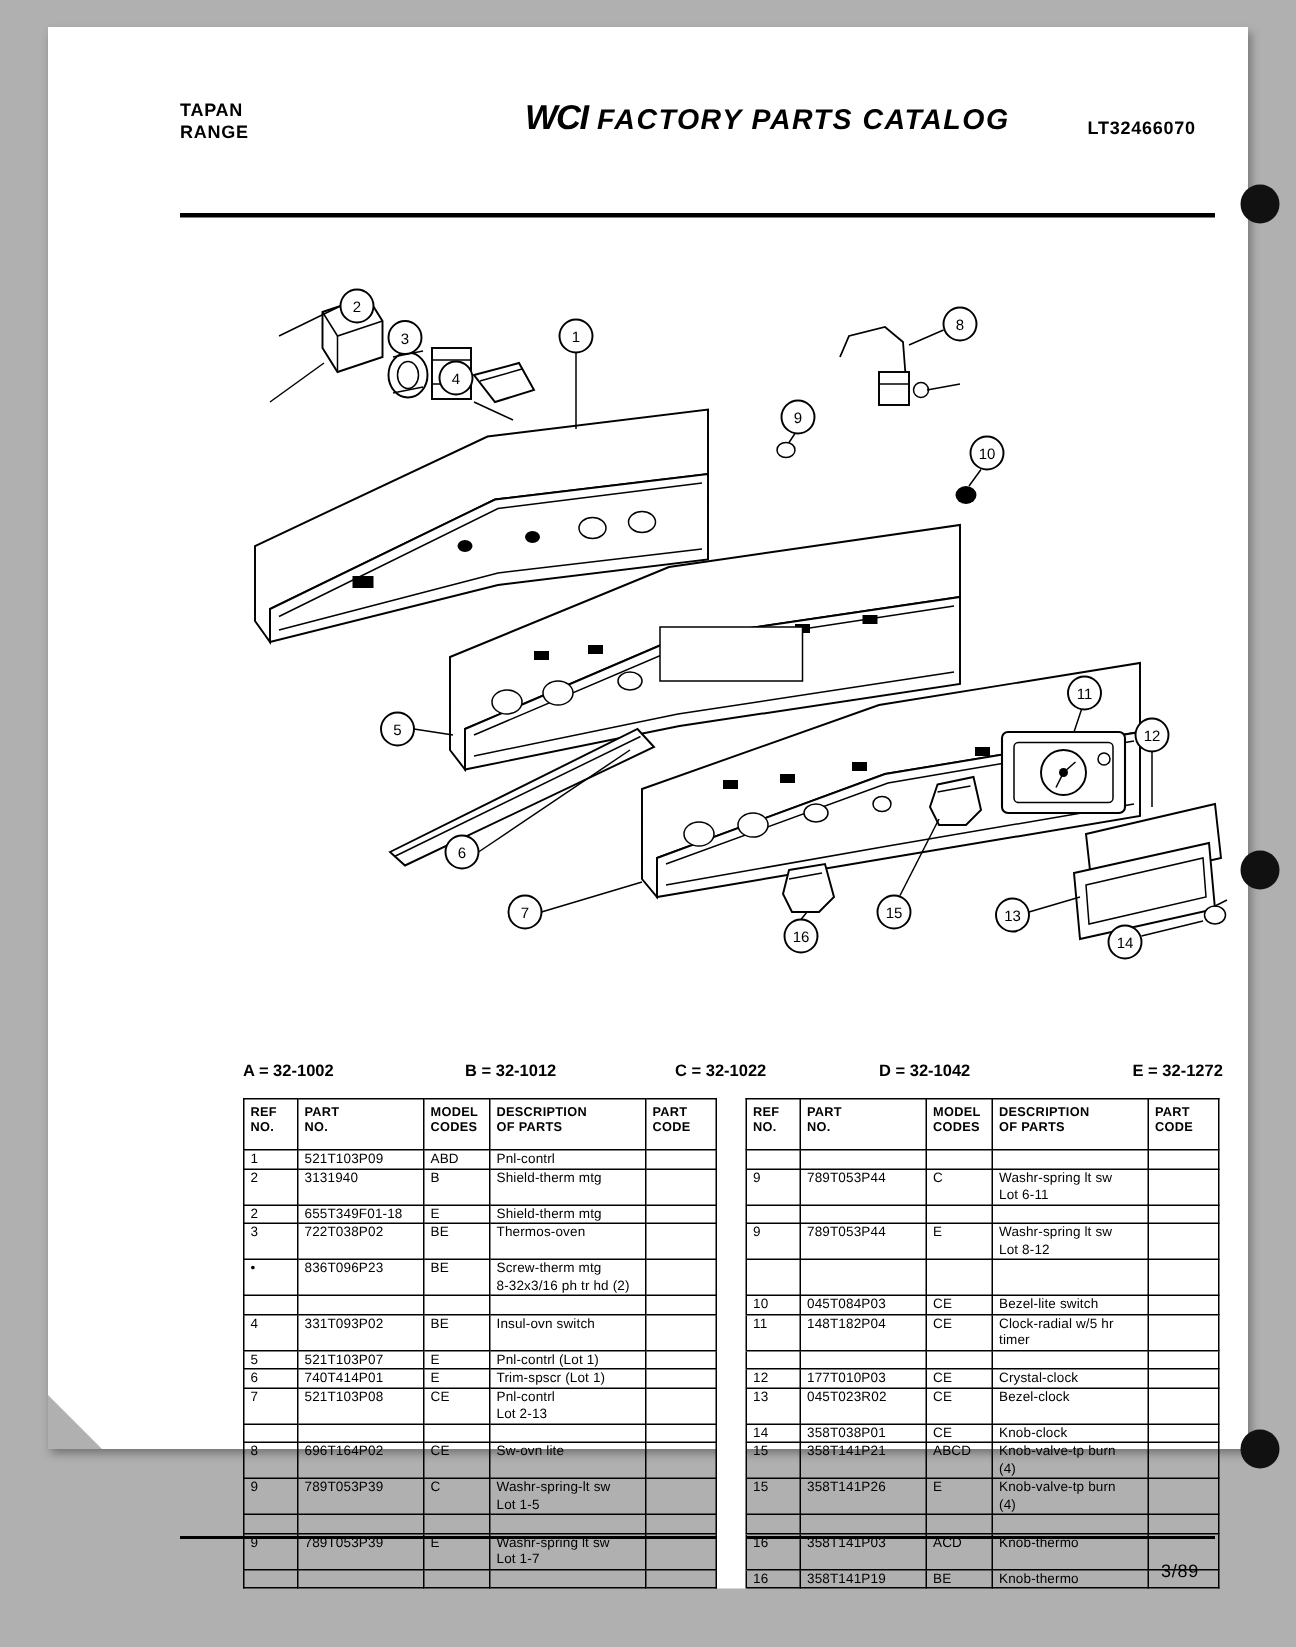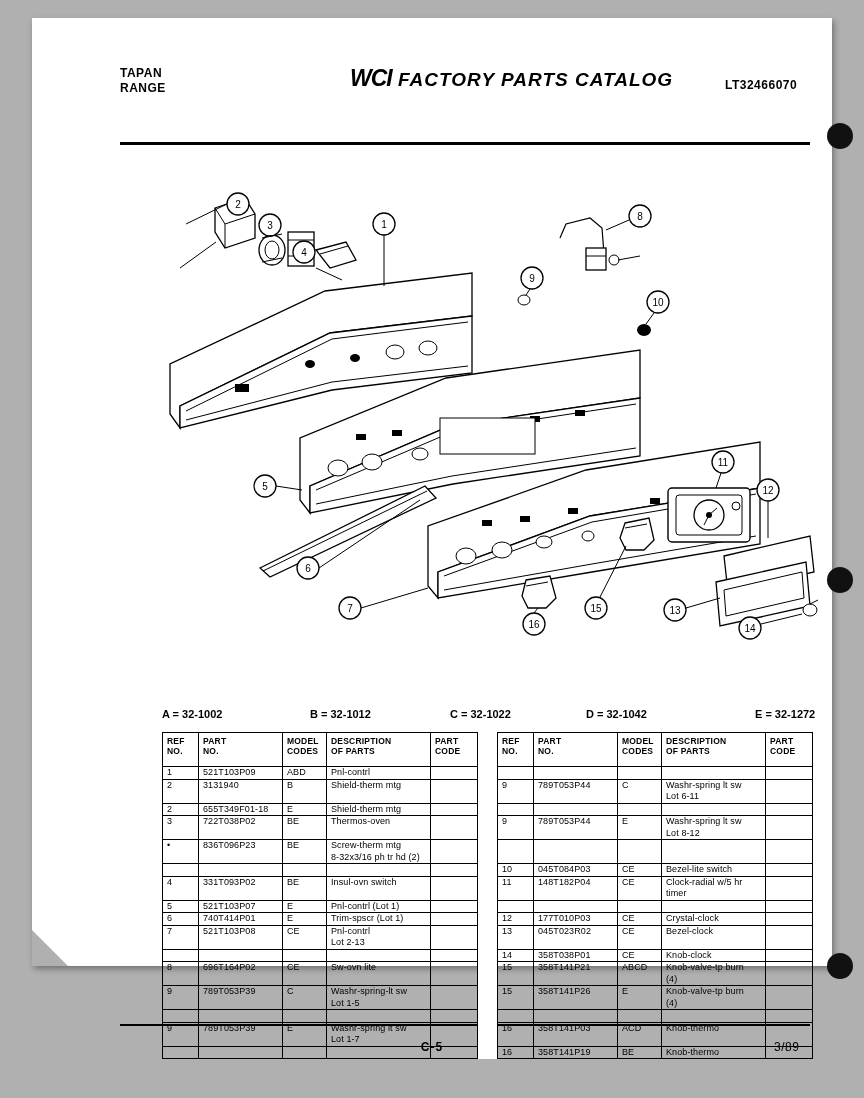--- a/index.html
+++ b/index.html
@@ -702,19 +702,18 @@
           <td class="c-part">358T141P19</td>
           <td>BE</td>
           <td>
             <span class="sub">Knob-thermo</span>
           </td>
           <td></td>
         </tr>
       </tbody>
   </table>
 
-  <div class="footer-center">C-5</div>
   <div class="footer-right">3/89</div>
 
   <div class="hole h1"></div>
   <div class="hole h2"></div>
   <div class="hole h3"></div>
 </div>
 
 </body></html>

